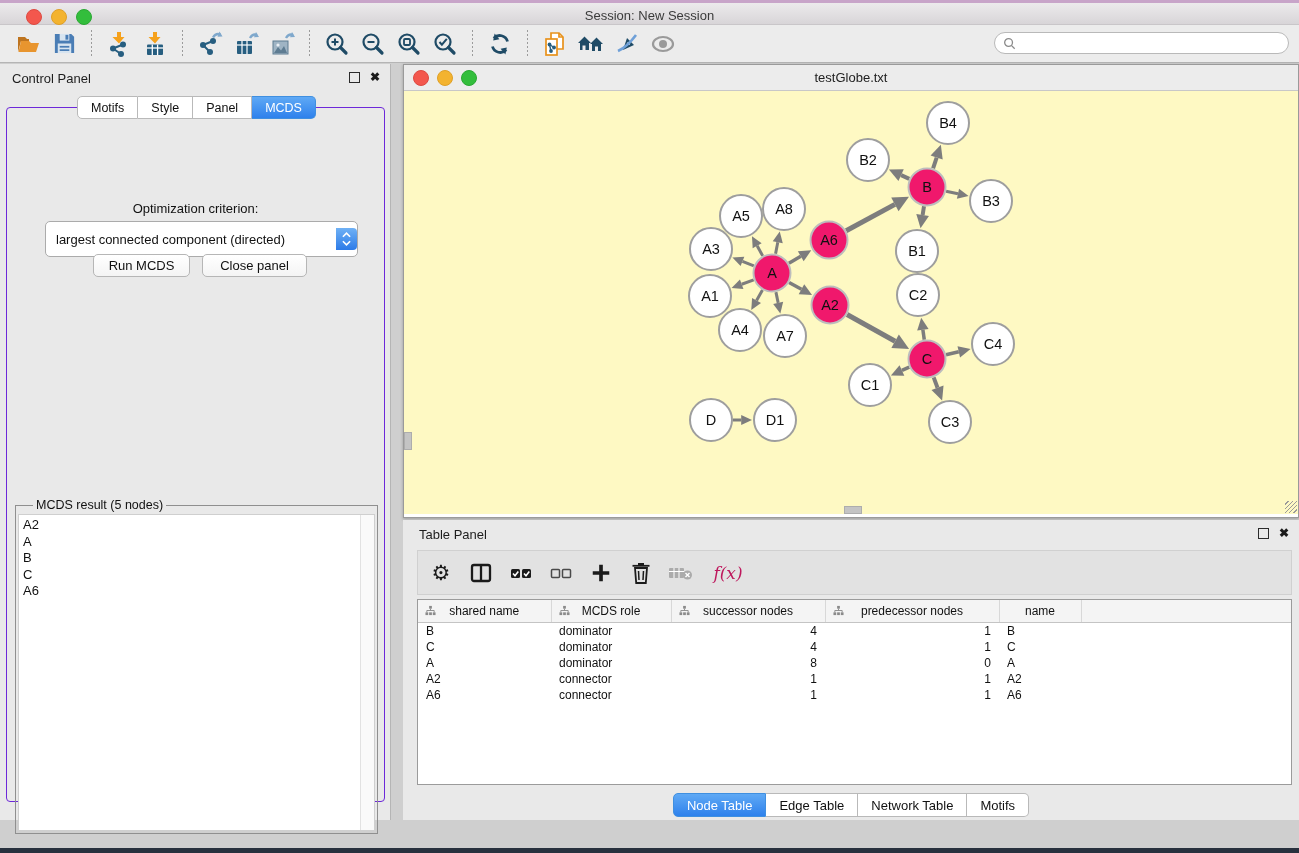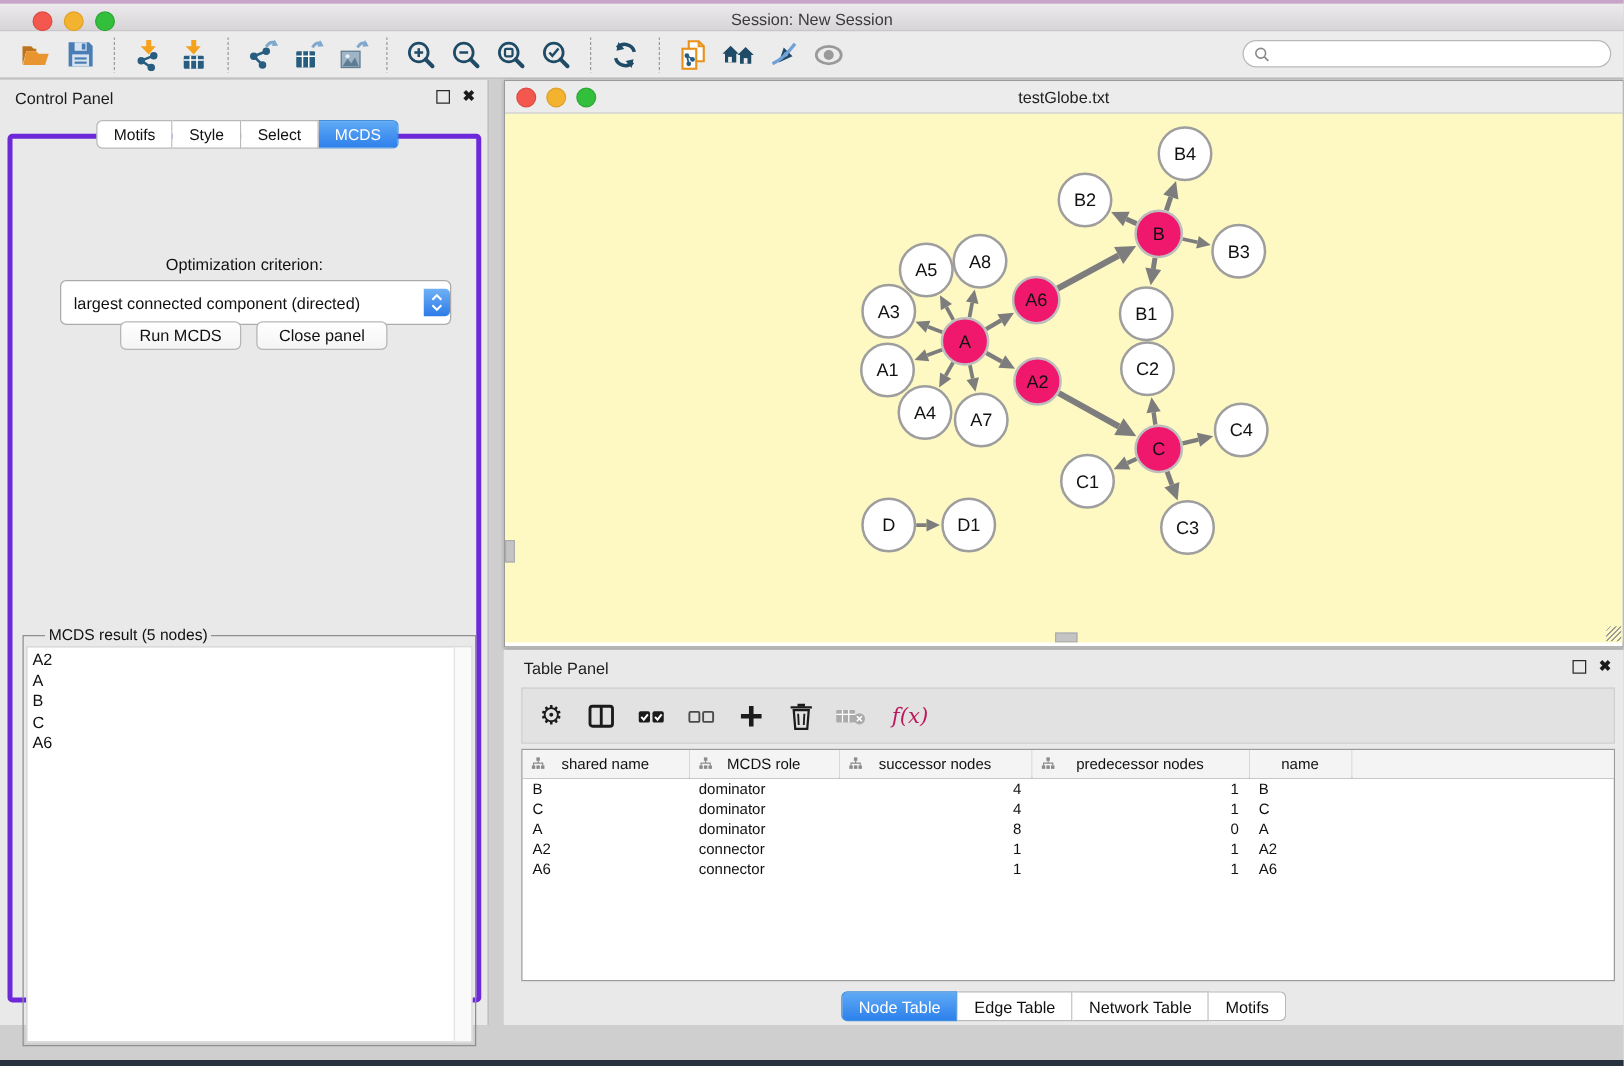--- a/index.html
+++ b/index.html
@@ -31,21 +31,21 @@
 
   .control-panel{position:absolute;left:0;top:0;width:391px;height:756px;background:#E9E9E9;
     border-right:1px solid #B5B5B5;box-sizing:border-box;}
   .panel-head{position:relative;height:28px;padding-left:21px;}
   .panel-head .pt{position:absolute;left:12px;top:7px;font-size:13px;color:#1d1d1d;}
   .panel-head .pbtns{position:absolute;right:10px;top:7px;display:flex;gap:10px;align-items:center;}
   .float-box{width:9px;height:9px;border:1.5px solid #2b2b2b;display:inline-block;}
   .close-x{font-size:12px;font-weight:bold;color:#1b1b1b;line-height:12px;}
 
   .tabcontent{position:absolute;left:6px;top:43px;width:379px;height:695px;
-    border:4px solid #6d28d9;border-radius:4px;background:#E9E9E9;box-sizing:border-box;}
+    border:1px solid #6d28d9;border-radius:4px;background:#E9E9E9;box-sizing:border-box;}
   .seg{position:absolute;left:77px;top:32px;display:inline-flex;z-index:3;}
   .seg .tab{background:#fff;border:1px solid #B9B9B9;border-left:none;padding:0 13px;font-size:12.5px;
     height:21px;display:flex;align-items:center;color:#111;cursor:default;}
   .seg .tab:first-child{border-left:1px solid #B9B9B9;border-radius:5px 0 0 5px;}
   .seg .tab:last-child{border-radius:0 5px 5px 0;}
   .seg .tab.active{background:linear-gradient(#5FA9F5,#2E81EC);color:#fff;border-color:#3F8FE0;}
 
   .opt-label{position:absolute;left:0;width:100%;top:93px;text-align:center;font-size:13px;color:#111;}
   .dropdown{position:absolute;left:38px;top:113px;width:313px;height:36px;background:#fff;
     border:1px solid #ABABAB;border-radius:5px;box-sizing:border-box;display:flex;align-items:center;}
@@ -292,21 +292,21 @@
         <span class="pt">Control Panel</span>
         <span class="pbtns">
           <span class="float-box"></span>
           <span class="close-x">✖</span>
         </span>
       </div>
 
       <div class="seg">
         <div class="tab">Motifs</div>
         <div class="tab">Style</div>
-        <div class="tab">Select</div>
+        <div class="tab">Panel</div>
         <div class="tab active">MCDS</div>
       </div>
 
       <div class="tabcontent">
         <div class="opt-label">Optimization criterion:</div>
 
         <div class="dropdown">
           <span class="dval">largest connected component (directed)</span>
           <span class="dd-step">
             <svg width="9" height="6" viewBox="0 0 10 6">

